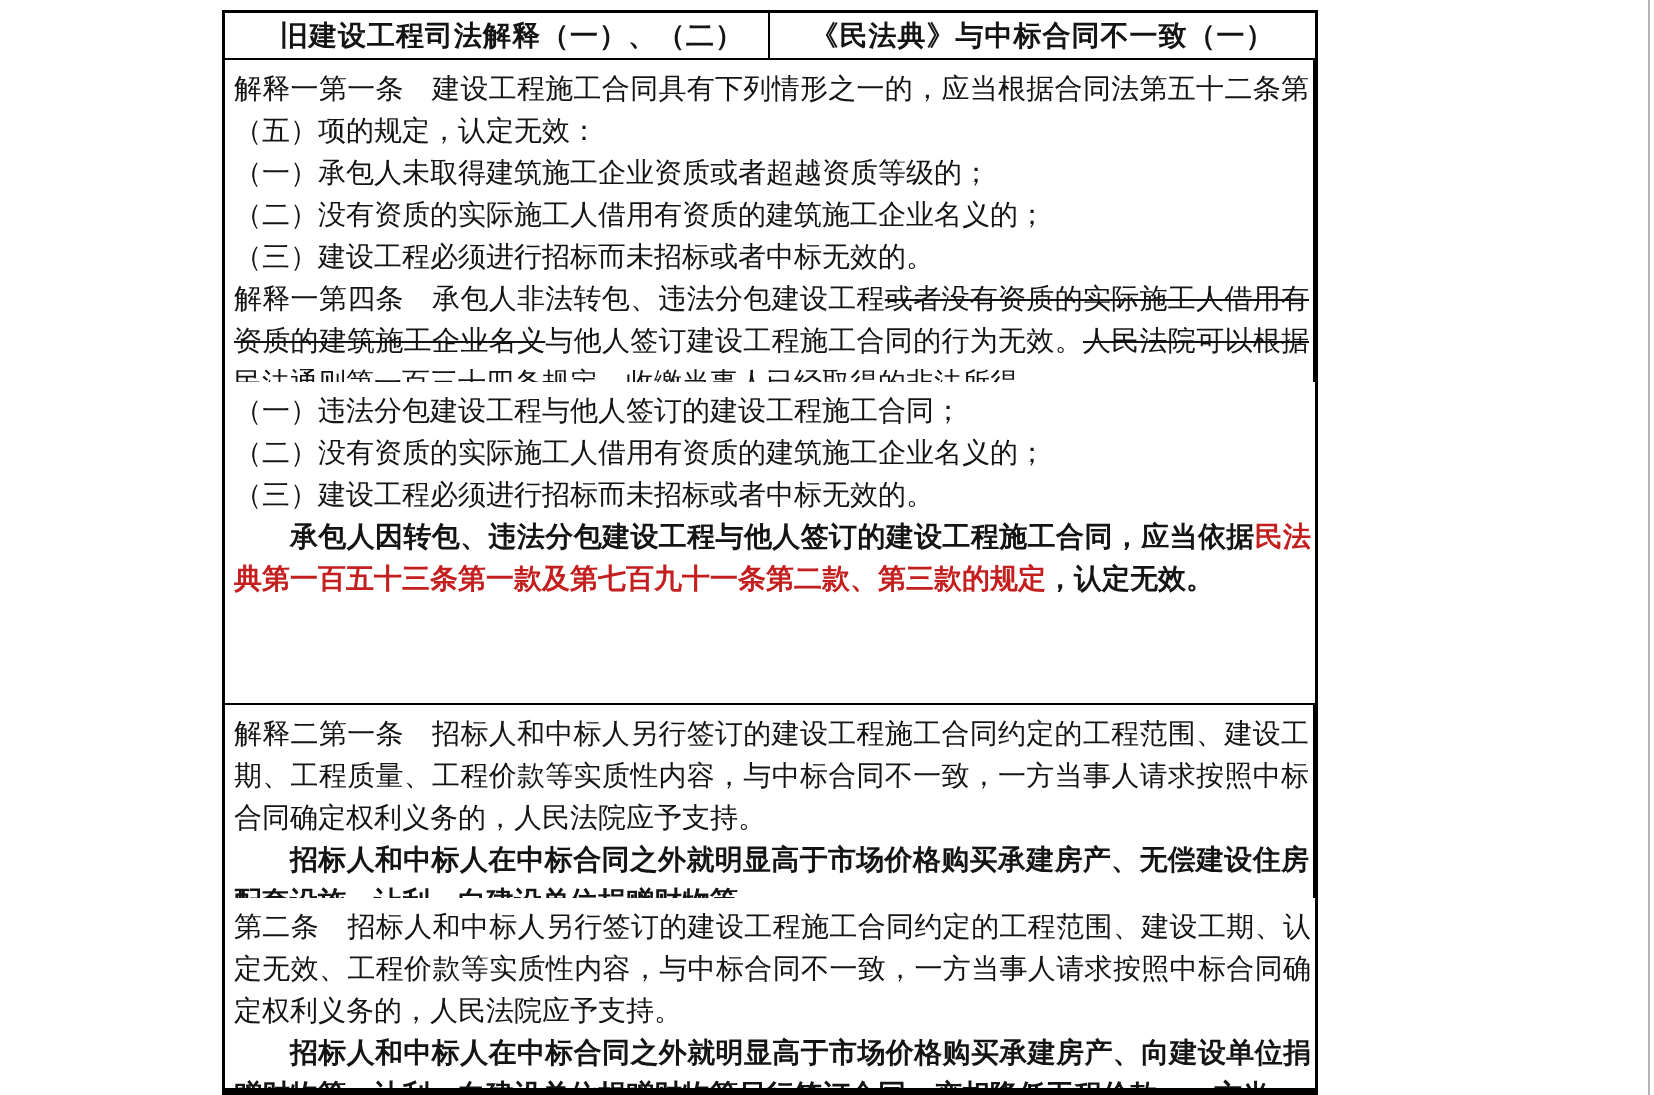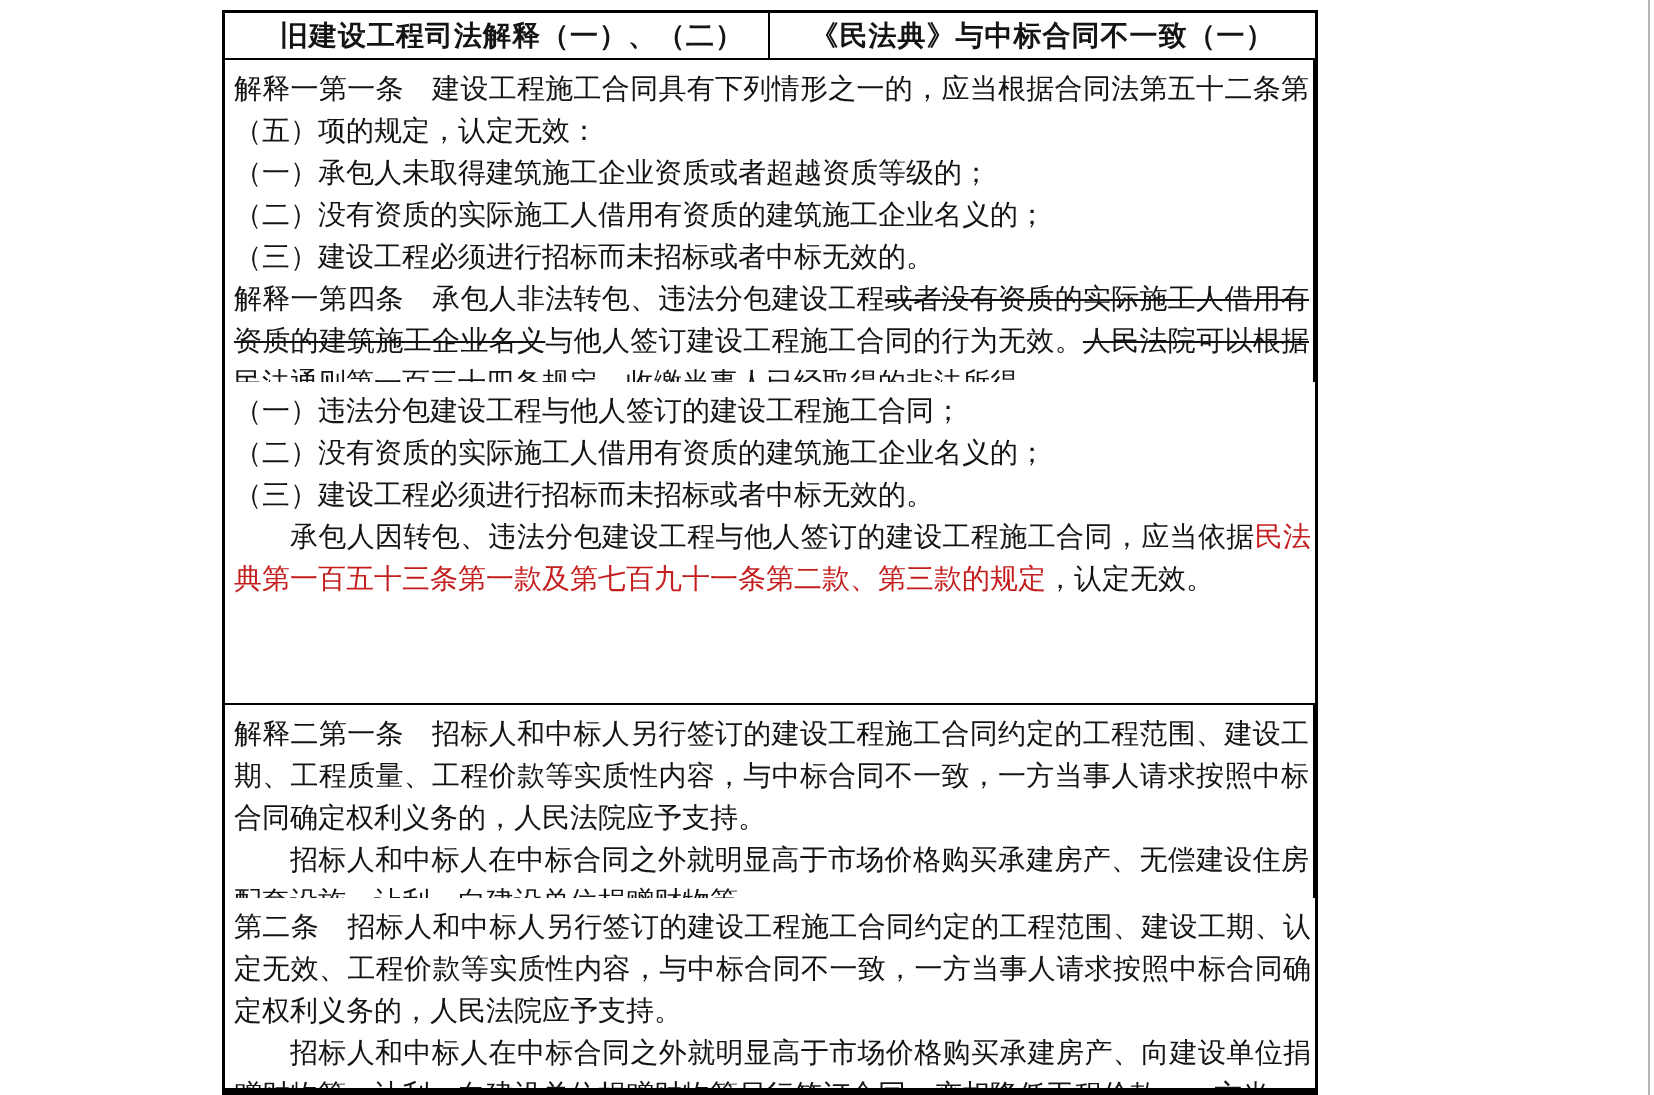--- a/index.html
+++ b/index.html
@@ -24,21 +24,21 @@
   .row1{height:643px;border-bottom:2px solid var(--border,#000);}
   .row2{height:385px;}
   .cell{
     flex:0 0 50%;box-sizing:border-box;
     padding:8px 4px 0 9px;
     font-size:28px;line-height:42px;text-align:justify;
     overflow:hidden;
   }
   .cell.first{border-right:2px solid var(--border,#000);}
   .para{margin:0;}
-  .para.indent{text-indent:56px;}
+  .para.indent{text-indent:56px;font-weight:bold;}
   .seg-normal{color:var(--text,#141414);}
   .seg-strike{color:var(--text,#141414);text-decoration:line-through;text-decoration-thickness:2px;}
   .seg-red{color:var(--red,#c41e1e);}
   .bottom-edge{
     position:absolute;left:222px;top:1088px;width:1096px;height:5px;
     background:var(--border,#000);
   }
   .scan-edge{
     position:absolute;left:1648px;top:0;width:2px;height:1095px;background:#b5b5b5;
   }

